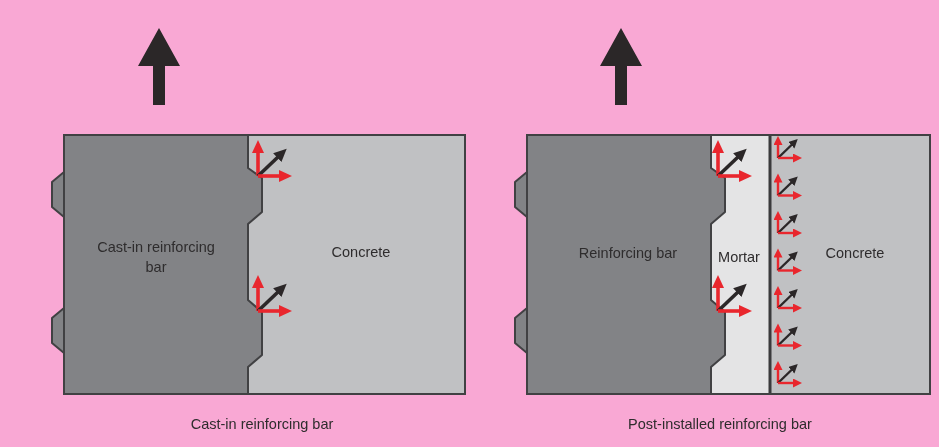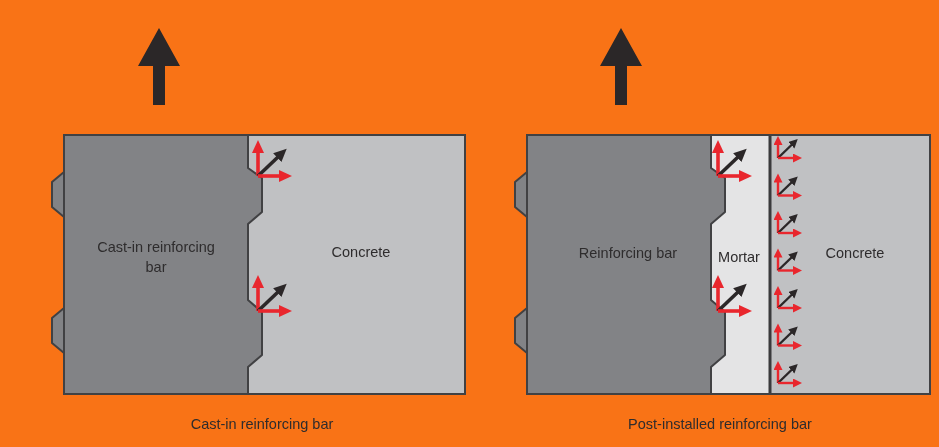--- a/index.html
+++ b/index.html
@@ -1,20 +1,20 @@
 <!DOCTYPE html>
 <html><head>
 <meta charset="utf-8">
 <style>
   html, body { margin: 0; padding: 0; background: #ffffff; }
   .stage {
     position: relative;
     width: 939px;
     height: 447px;
-    background: #f97316;
+    background: #f9a8d4;
     font-family: "Liberation Sans", sans-serif;
     overflow: hidden;
   }
   svg { display: block; }
   text {
     font-family: "Liberation Sans", sans-serif;
     font-size: 14.5px;
   }
   text.caption { font-size: 14.5px; }
 </style>

